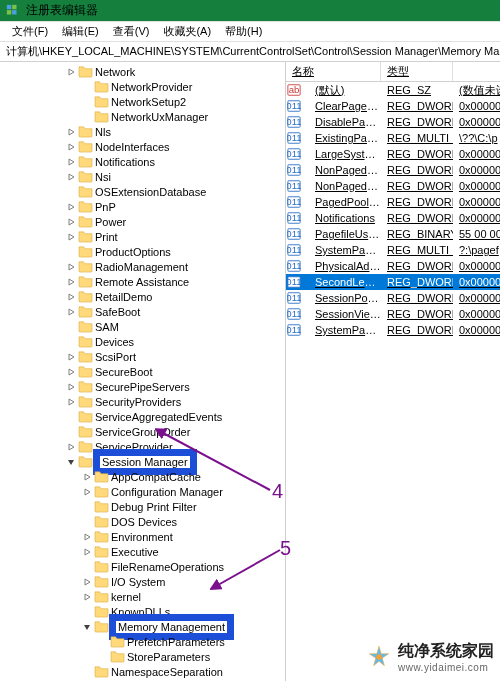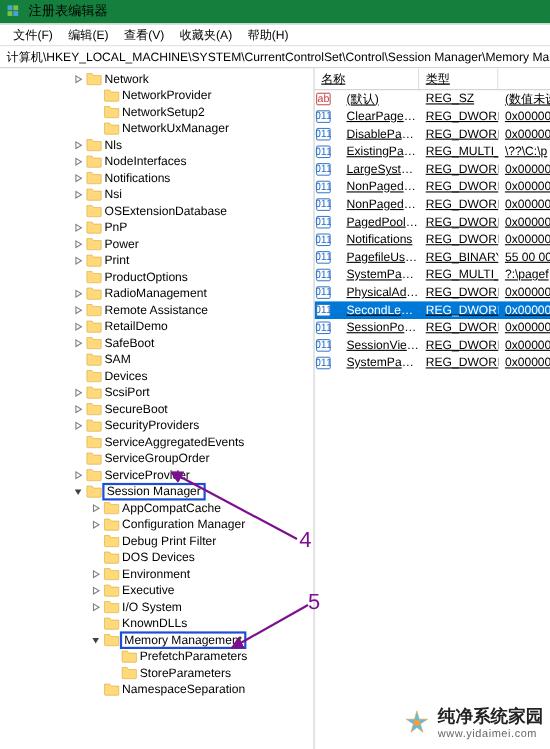--- a/index.html
+++ b/index.html
@@ -23,21 +23,21 @@
 .row .name { width:79px; padding-left:13px; white-space:nowrap; overflow:hidden; text-overflow:ellipsis; }
 .row .type { width:72px; padding-left:6px; white-space:nowrap; overflow:hidden; }
 .row .data { flex:1; padding-left:6px; white-space:nowrap; overflow:hidden; }
 
 
 .node { display:flex; align-items:center; height:15px; white-space:nowrap; }
 .node .ind { flex:0 0 auto; height:15px; position:relative; }
 .node .twisty { width:14px; height:14px; display:flex; align-items:center; justify-content:center; cursor:pointer; flex:0 0 14px; }
 .node .folder { width:15px; height:13px; flex:0 0 15px; }
 .node .lbl { padding:0 2px; }
-.node.box .lbl { border:2px solid #1d4ed8; }
+.node.box .lbl { border:7px solid #1d4ed8; }
 
 
 .arrow { position:absolute; pointer-events:none; }
 .num { position:absolute; font-size:20px; color:#7b108f; font-weight:400; }
 .watermark { position:absolute; right:6px; bottom:8px; display:flex; align-items:center; gap:6px; font-size:13px; color:#222; }
 .watermark .logo { width:26px; height:26px; }
 .watermark .big { font-weight:700; font-size:16px; }
 .watermark .url { font-size:10px; color:#666; letter-spacing:0.5px; }
 </style>
 </head>
@@ -296,20 +296,32 @@
       <div class="node">
         <span class="ind" style="width:64px"></span>
         <span class="twisty">
           <svg width="10" height="10" viewBox="0 0 10 10">
             <path d="M3 2 L8 5 L3 8 Z" fill="none" stroke="#808080" stroke-width="1"></path>
           </svg>
         </span>
         <span class="folder"><svg viewBox="0 0 16 14" width="15" height="13">
             <path d="M1 2 h5 l1.5 2 H15 v8 a1 1 0 0 1 -1 1 H2 a1 1 0 0 1 -1 -1 Z" fill="#ffd97a" stroke="#d8a93a" stroke-width="0.6"></path>
           </svg></span>
+        <span class="lbl">SecurePipeServers</span>
+      </div>
+      <div class="node">
+        <span class="ind" style="width:64px"></span>
+        <span class="twisty">
+          <svg width="10" height="10" viewBox="0 0 10 10">
+            <path d="M3 2 L8 5 L3 8 Z" fill="none" stroke="#808080" stroke-width="1"></path>
+          </svg>
+        </span>
+        <span class="folder"><svg viewBox="0 0 16 14" width="15" height="13">
+            <path d="M1 2 h5 l1.5 2 H15 v8 a1 1 0 0 1 -1 1 H2 a1 1 0 0 1 -1 -1 Z" fill="#ffd97a" stroke="#d8a93a" stroke-width="0.6"></path>
+          </svg></span>
         <span class="lbl">SecurityProviders</span>
       </div>
       <div class="node">
         <span class="ind" style="width:64px"></span>
         <span class="twisty"></span>
         <span class="folder"><svg viewBox="0 0 16 14" width="15" height="13">
             <path d="M1 2 h5 l1.5 2 H15 v8 a1 1 0 0 1 -1 1 H2 a1 1 0 0 1 -1 -1 Z" fill="#ffd97a" stroke="#d8a93a" stroke-width="0.6"></path>
           </svg></span>
         <span class="lbl">ServiceAggregatedEvents</span>
       </div>
@@ -404,29 +416,49 @@
             <path d="M3 2 L8 5 L3 8 Z" fill="none" stroke="#808080" stroke-width="1"></path>
           </svg>
         </span>
         <span class="folder"><svg viewBox="0 0 16 14" width="15" height="13">
             <path d="M1 2 h5 l1.5 2 H15 v8 a1 1 0 0 1 -1 1 H2 a1 1 0 0 1 -1 -1 Z" fill="#ffd97a" stroke="#d8a93a" stroke-width="0.6"></path>
           </svg></span>
         <span class="lbl">Executive</span>
       </div>
       <div class="node">
         <span class="ind" style="width:80px"></span>
+        <span class="twisty"></span>
+        <span class="folder"><svg viewBox="0 0 16 14" width="15" height="13">
+            <path d="M1 2 h5 l1.5 2 H15 v8 a1 1 0 0 1 -1 1 H2 a1 1 0 0 1 -1 -1 Z" fill="#ffd97a" stroke="#d8a93a" stroke-width="0.6"></path>
+          </svg></span>
+        <span class="lbl">FileRenameOperations</span>
+      </div>
+      <div class="node">
+        <span class="ind" style="width:80px"></span>
         <span class="twisty">
           <svg width="10" height="10" viewBox="0 0 10 10">
             <path d="M3 2 L8 5 L3 8 Z" fill="none" stroke="#808080" stroke-width="1"></path>
           </svg>
         </span>
         <span class="folder"><svg viewBox="0 0 16 14" width="15" height="13">
             <path d="M1 2 h5 l1.5 2 H15 v8 a1 1 0 0 1 -1 1 H2 a1 1 0 0 1 -1 -1 Z" fill="#ffd97a" stroke="#d8a93a" stroke-width="0.6"></path>
           </svg></span>
         <span class="lbl">I/O System</span>
+      </div>
+      <div class="node">
+        <span class="ind" style="width:80px"></span>
+        <span class="twisty">
+          <svg width="10" height="10" viewBox="0 0 10 10">
+            <path d="M3 2 L8 5 L3 8 Z" fill="none" stroke="#808080" stroke-width="1"></path>
+          </svg>
+        </span>
+        <span class="folder"><svg viewBox="0 0 16 14" width="15" height="13">
+            <path d="M1 2 h5 l1.5 2 H15 v8 a1 1 0 0 1 -1 1 H2 a1 1 0 0 1 -1 -1 Z" fill="#ffd97a" stroke="#d8a93a" stroke-width="0.6"></path>
+          </svg></span>
+        <span class="lbl">kernel</span>
       </div>
       <div class="node">
         <span class="ind" style="width:80px"></span>
         <span class="twisty"></span>
         <span class="folder"><svg viewBox="0 0 16 14" width="15" height="13">
             <path d="M1 2 h5 l1.5 2 H15 v8 a1 1 0 0 1 -1 1 H2 a1 1 0 0 1 -1 -1 Z" fill="#ffd97a" stroke="#d8a93a" stroke-width="0.6"></path>
           </svg></span>
         <span class="lbl">KnownDLLs</span>
       </div>
       <div class="node box">

